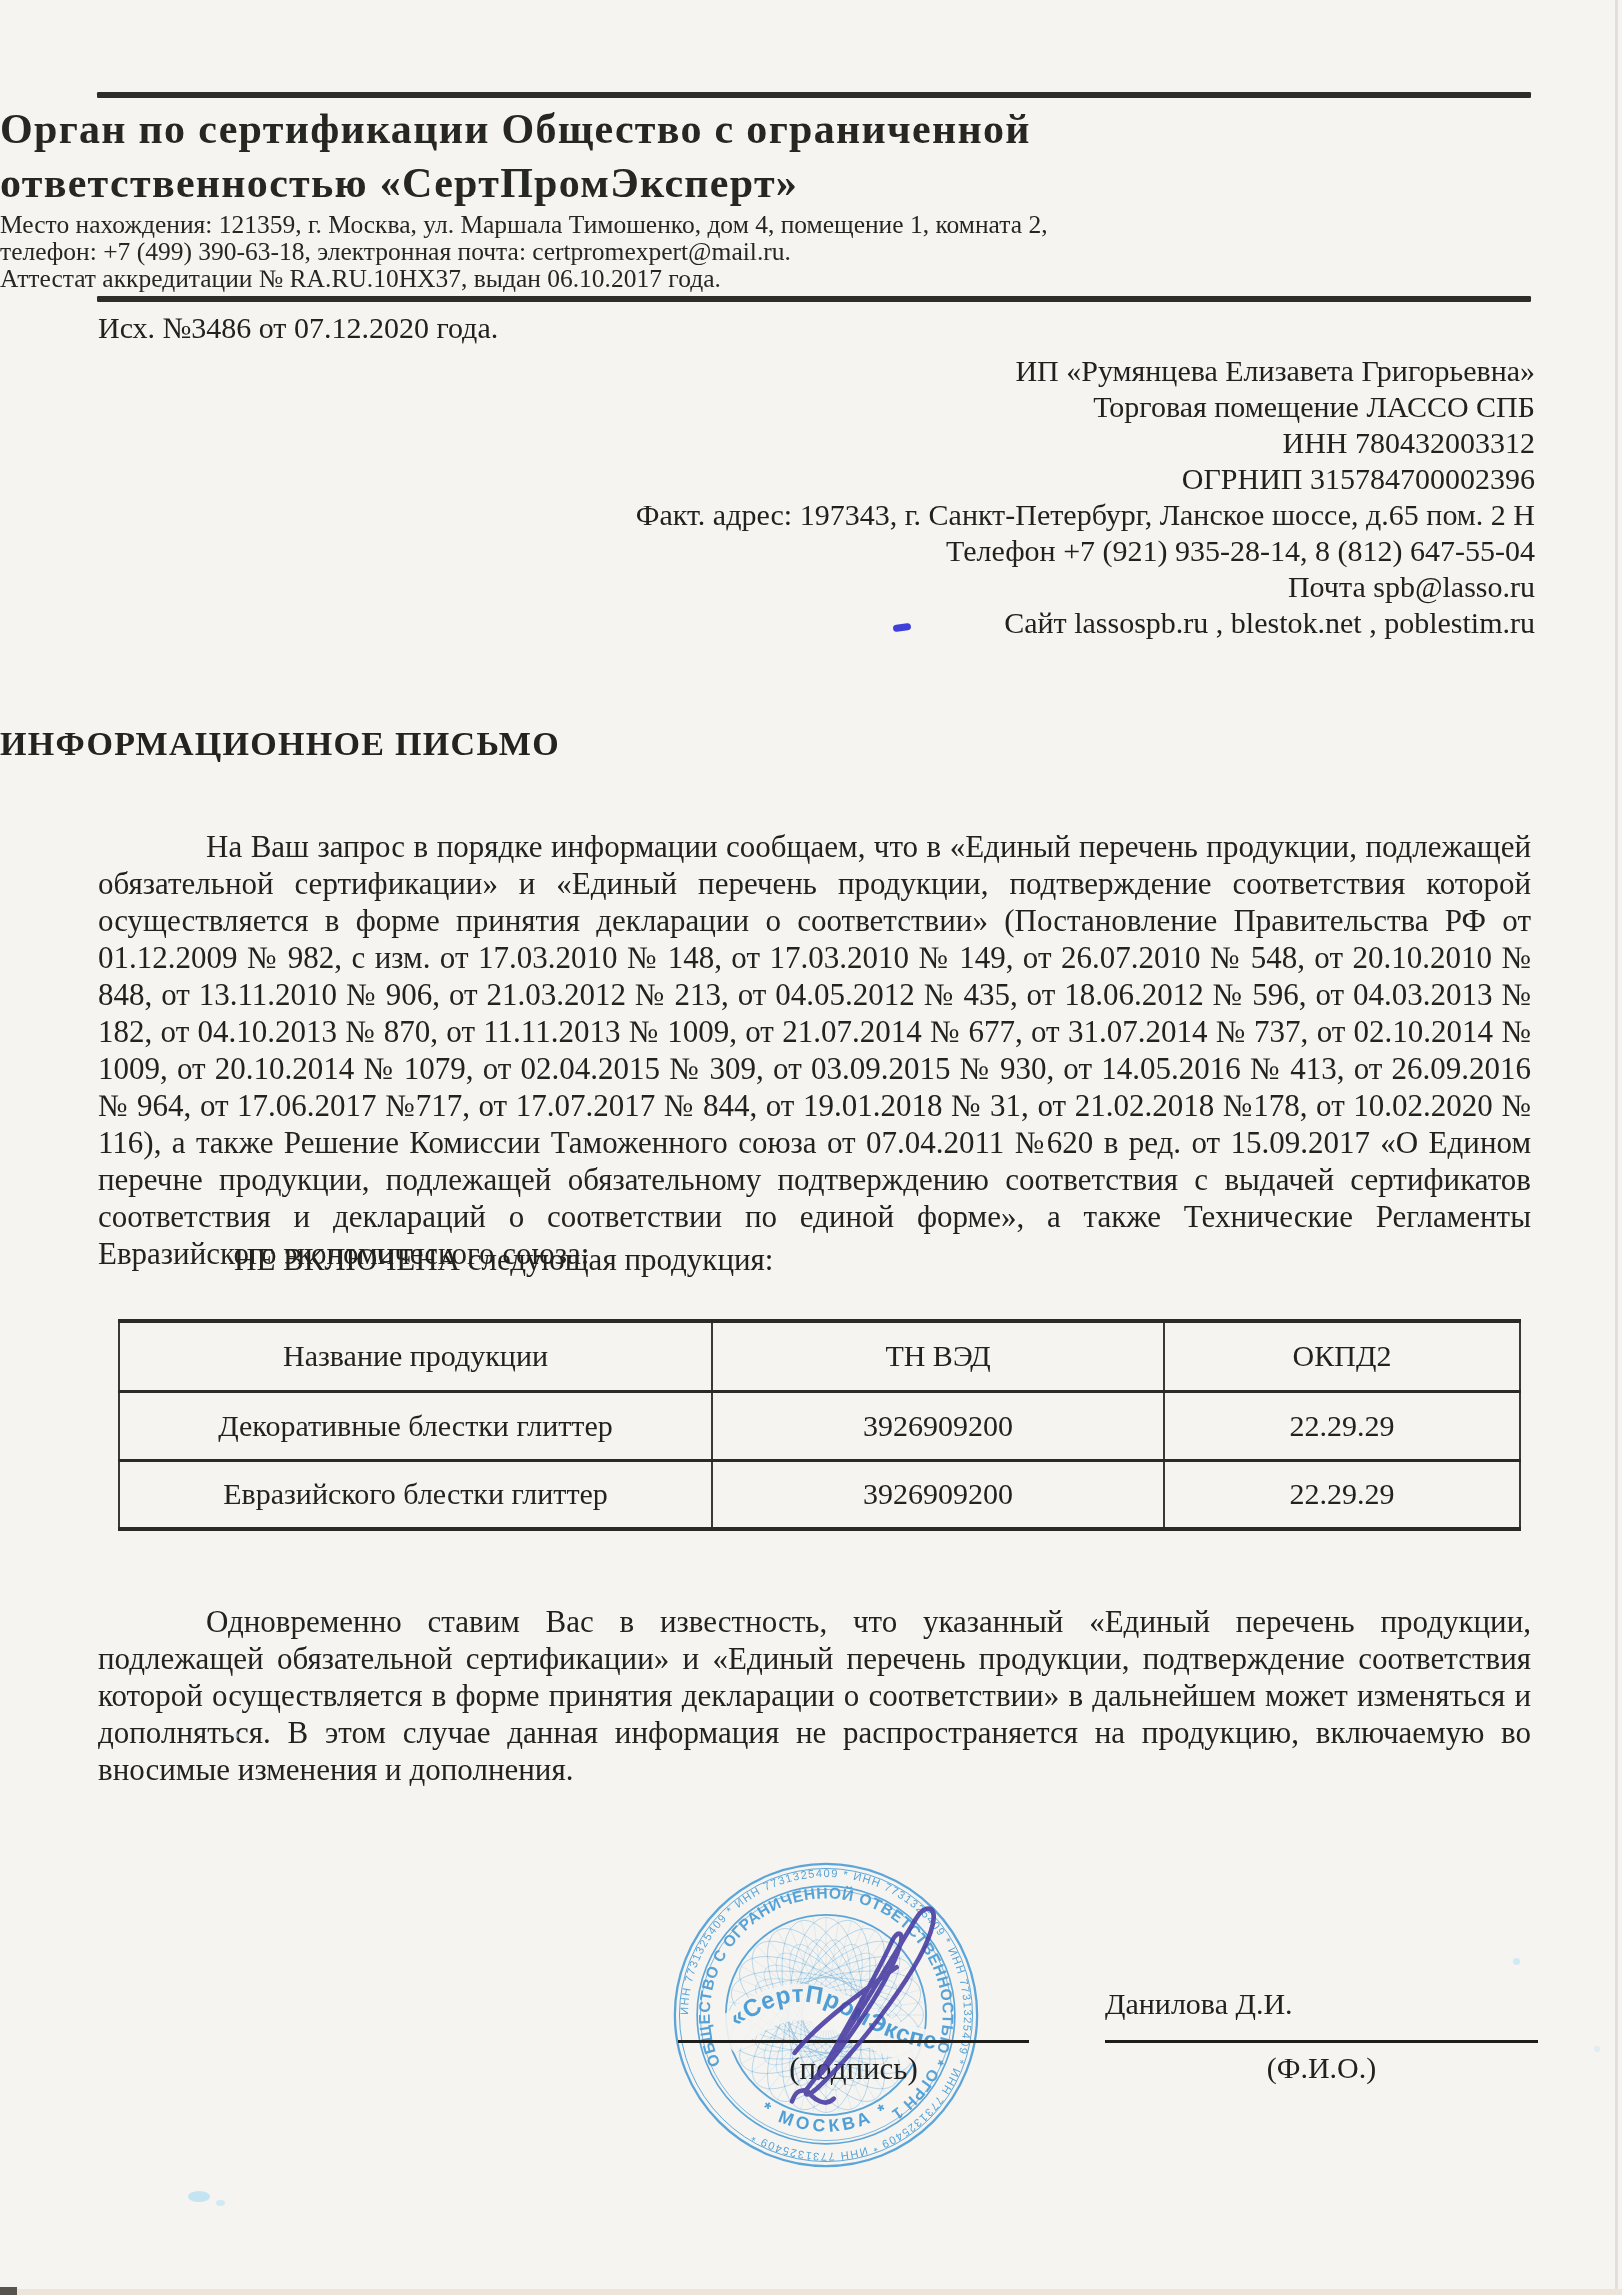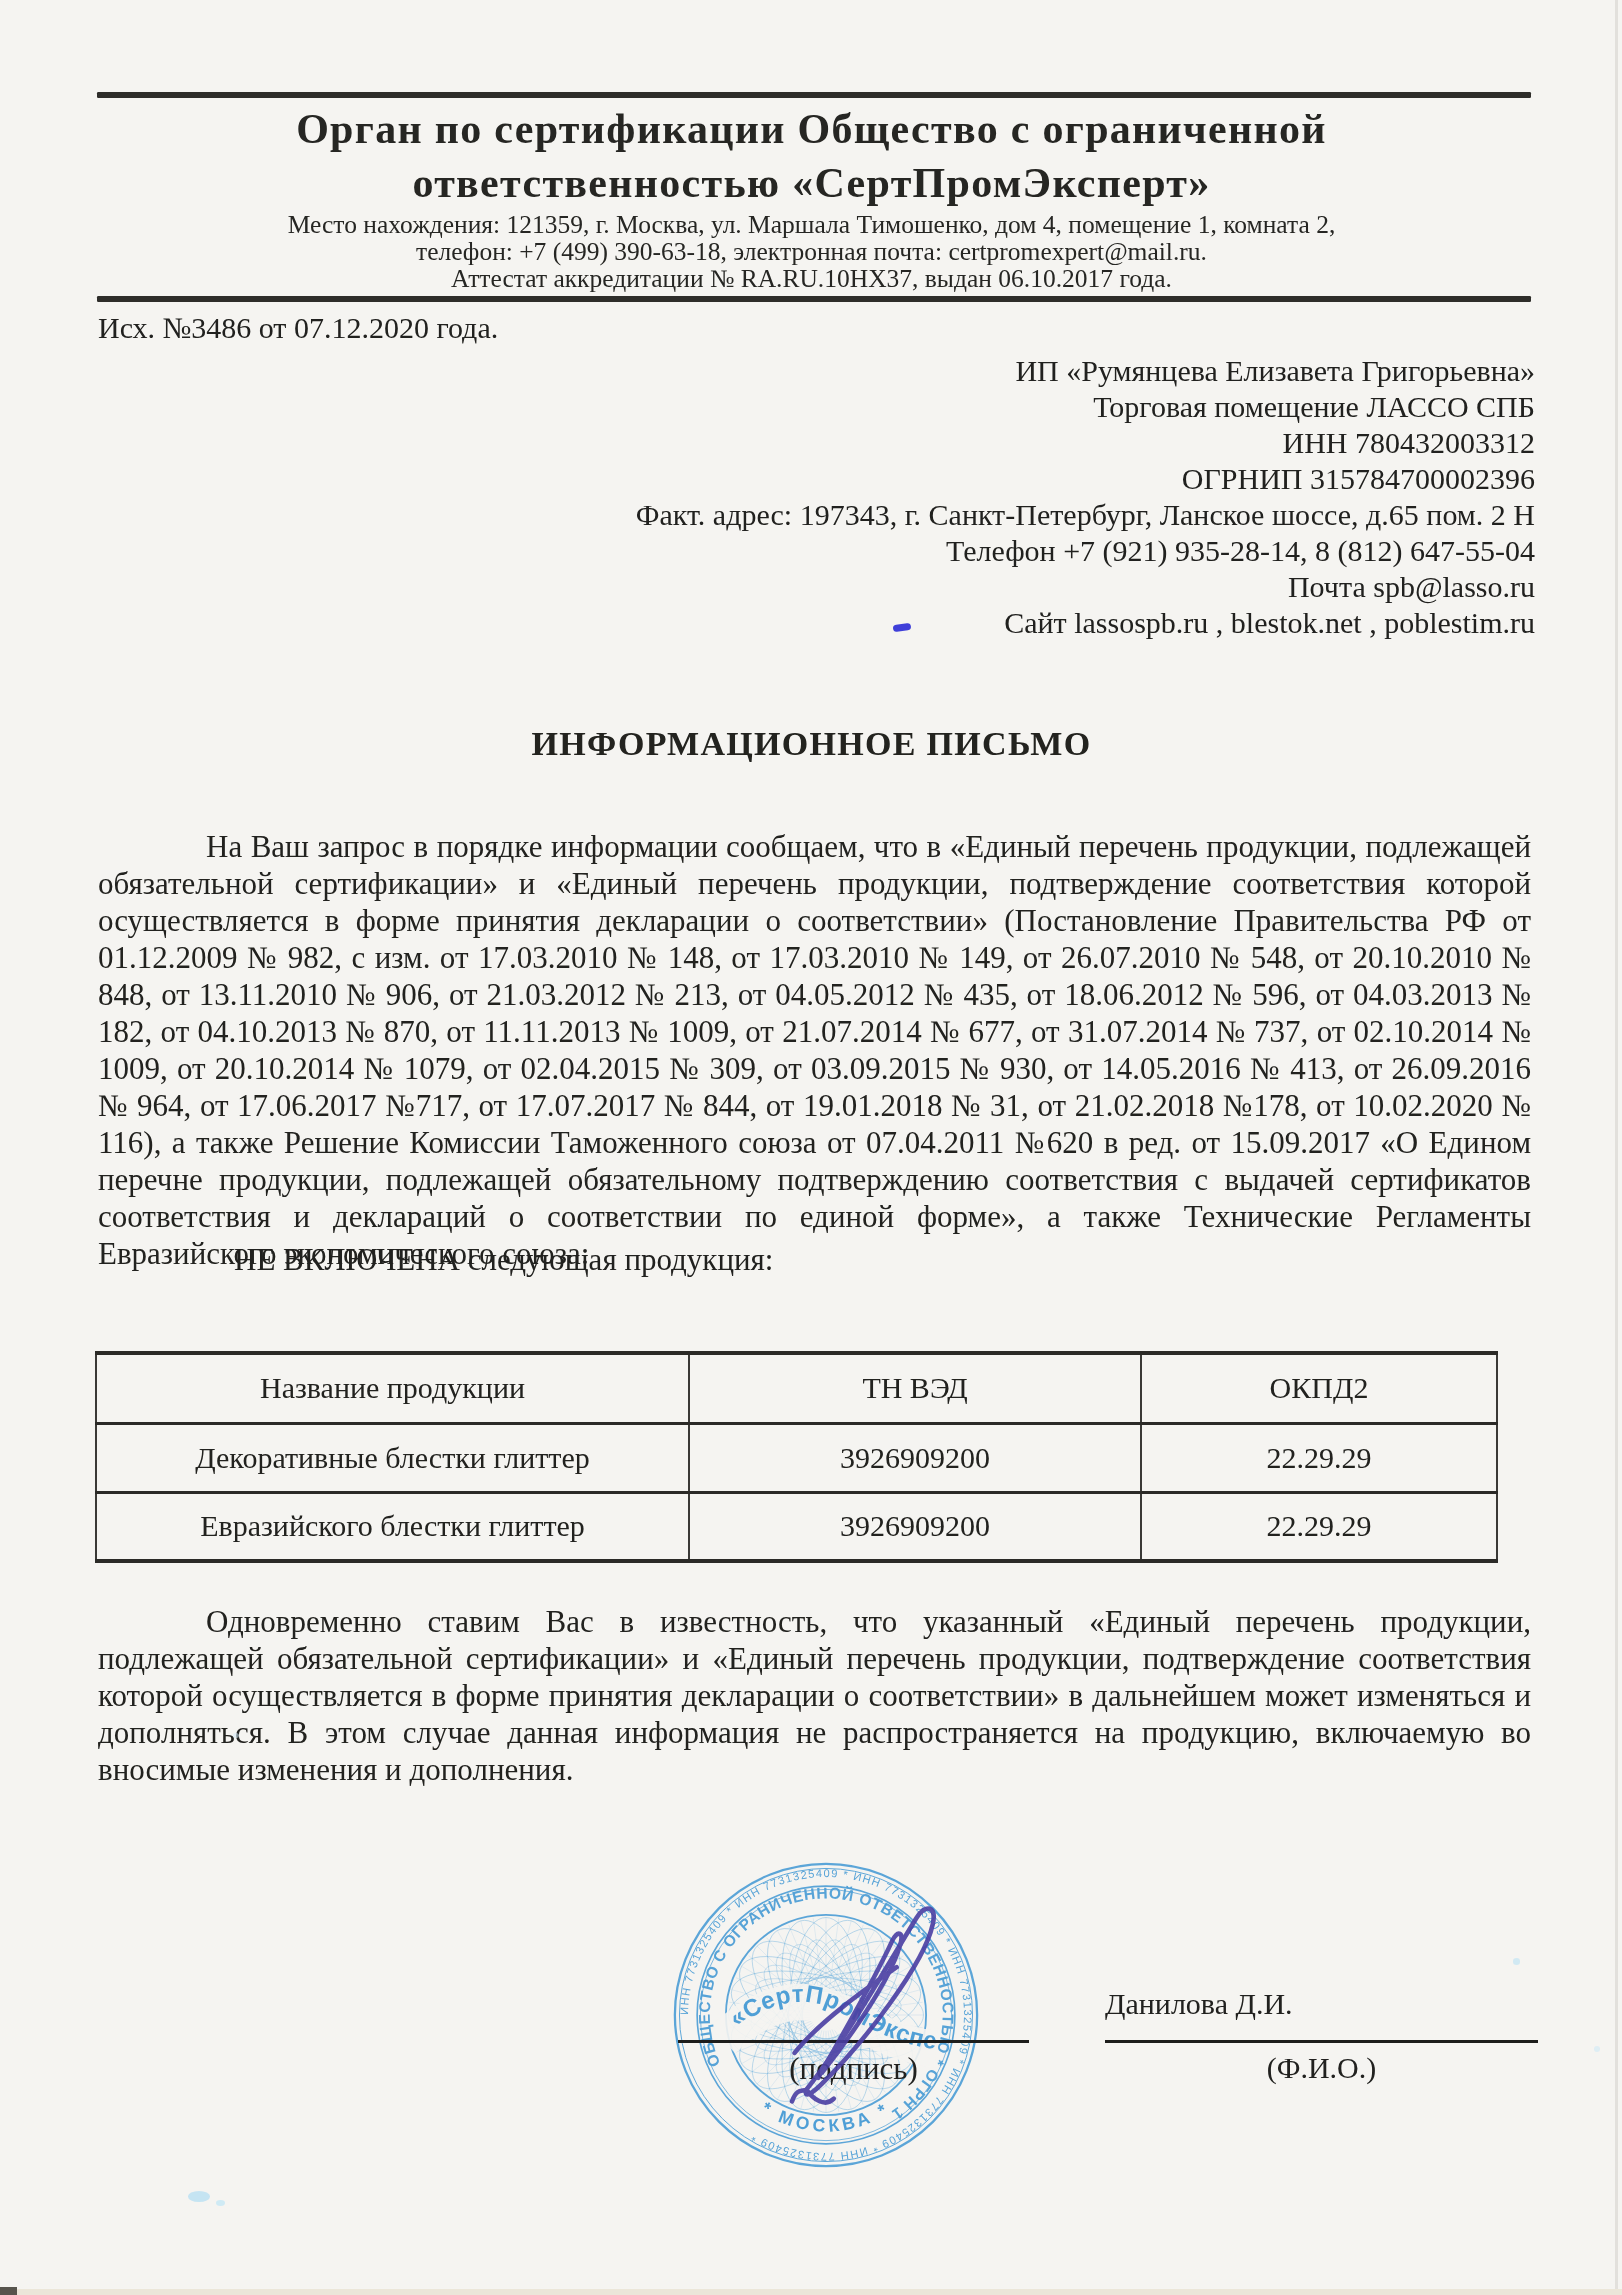--- a/index.html
+++ b/index.html
@@ -6,21 +6,21 @@
   .page{
     position:relative;
     width:1623px;height:2295px;
     background:#f5f4f1;
     overflow:hidden;
     font-family:"Liberation Serif","DejaVu Serif",serif;
     color:#21211f;
   }
   .abs{position:absolute;}
   .rule{background:#2e2d2a;border-radius:1.3px;}
-  .center{text-align:center;}
+  .center{}
   .org-title{
     left:0;right:0;top:102px;
     font-size:42px;font-weight:bold;line-height:54px;letter-spacing:1.3px;
     color:#262623;
   }
   .hdr-info{
     left:0;right:0;top:211px;
     font-size:25.5px;line-height:27px;color:#262623;
   }
   .isx{left:98px;top:311px;font-size:30px;}
@@ -35,23 +35,23 @@
   .body-par{
     left:98px;width:1433px;
     font-size:31px;line-height:37px;
     text-align:justify;text-indent:108px;
     color:#22221f;
   }
   .p1{top:828px;}
   .p2{top:1603px;}
   .not-included{left:206px;top:1242px;font-size:31px;margin-left:28px;}
   table.products{
-    position:absolute;left:95px;top:1319px;width:1400px;
+    position:absolute;left:118px;top:1319px;width:1400px;
     border-collapse:collapse;table-layout:fixed;
-    font-size:30px;color:#22221f;margin-top:32px;
+    font-size:30px;color:#22221f;
   }
   table.products td,table.products th{
     border-left:2px solid #3a3936;border-right:2px solid #3a3936;
     text-align:center;vertical-align:middle;
     font-weight:normal;padding:0 6.5px;
   }
   table.products tr.hdr{height:70px;border-top:4.6px solid #2b2a27;border-bottom:3.9px solid #2b2a27;}
   table.products tr.r1{height:69px;border-bottom:3.9px solid #2b2a27;}
   table.products tr.r2{height:69px;border-bottom:4.6px solid #2b2a27;}
   .sig-left{left:98px;top:1932px;font-size:30px;line-height:44px;}

